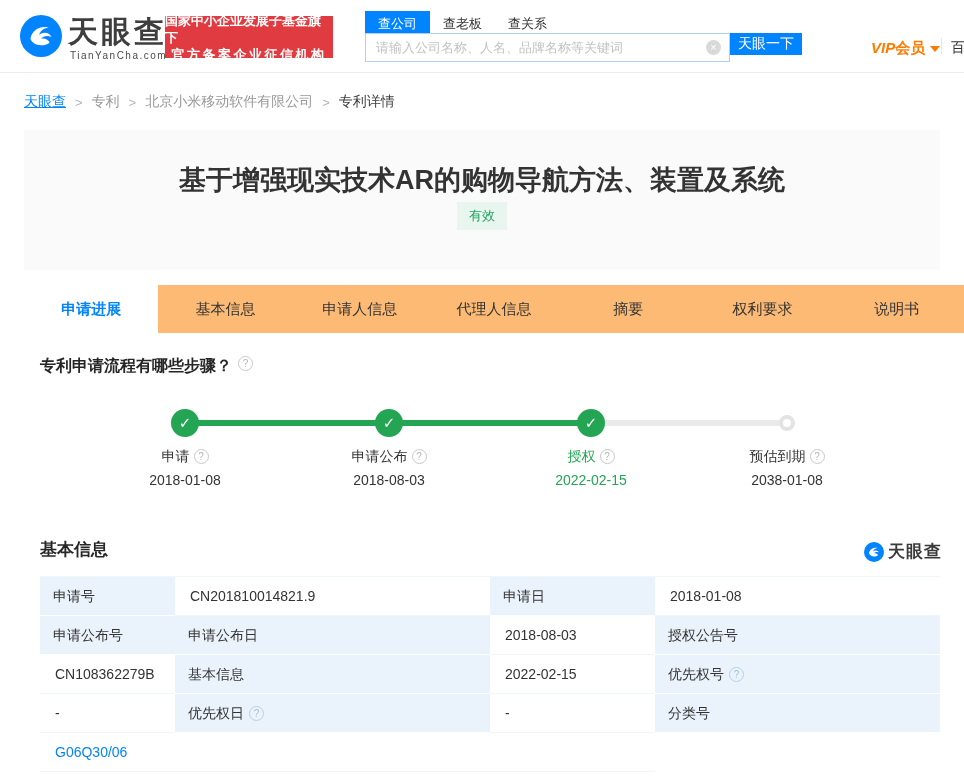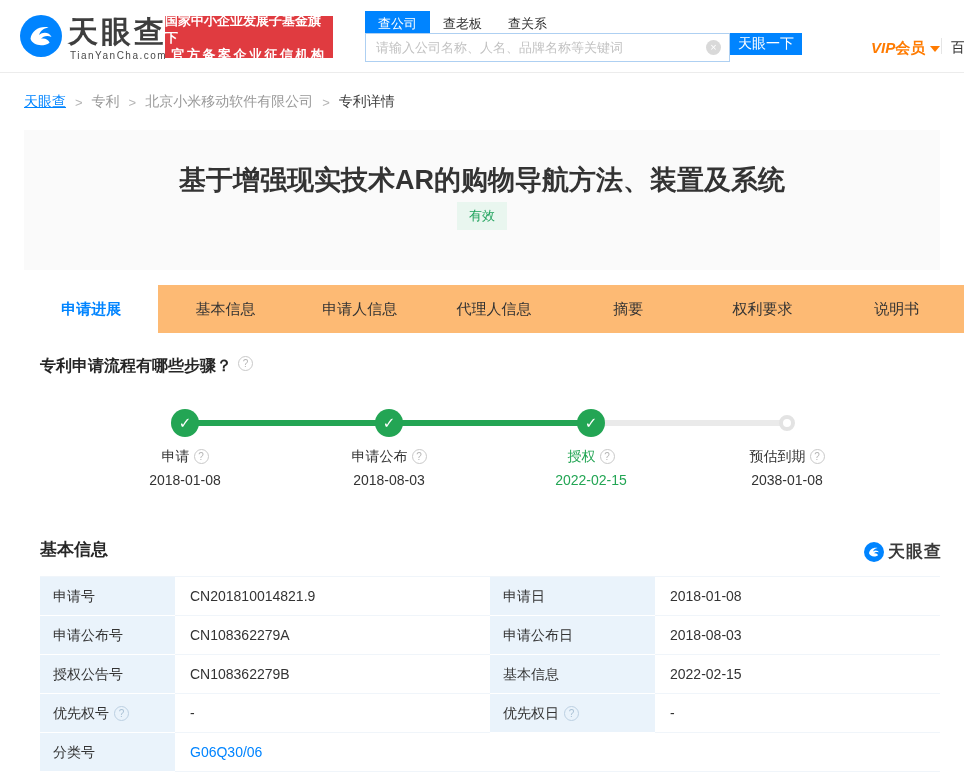--- a/index.html
+++ b/index.html
@@ -190,21 +190,20 @@
   </div>
 
   <div class="info-table">
 
     <div class="cell lbl">申请号</div>
     <div class="cell val">CN201810014821.9</div>
     <div class="cell lbl">申请日</div>
     <div class="cell val">2018-01-08</div>
 
     <div class="cell lbl">申请公布号</div>
-    <div class="cell val">CN108362279A</div>
     <div class="cell lbl">申请公布日</div>
     <div class="cell val">2018-08-03</div>
 
     <div class="cell lbl">授权公告号</div>
     <div class="cell val">CN108362279B</div>
     <div class="cell lbl">基本信息</div>
     <div class="cell val">2022-02-15</div>
 
     <div class="cell lbl"><span>优先权号</span><span class="help-icon">?</span></div>
     <div class="cell val">-</div>

